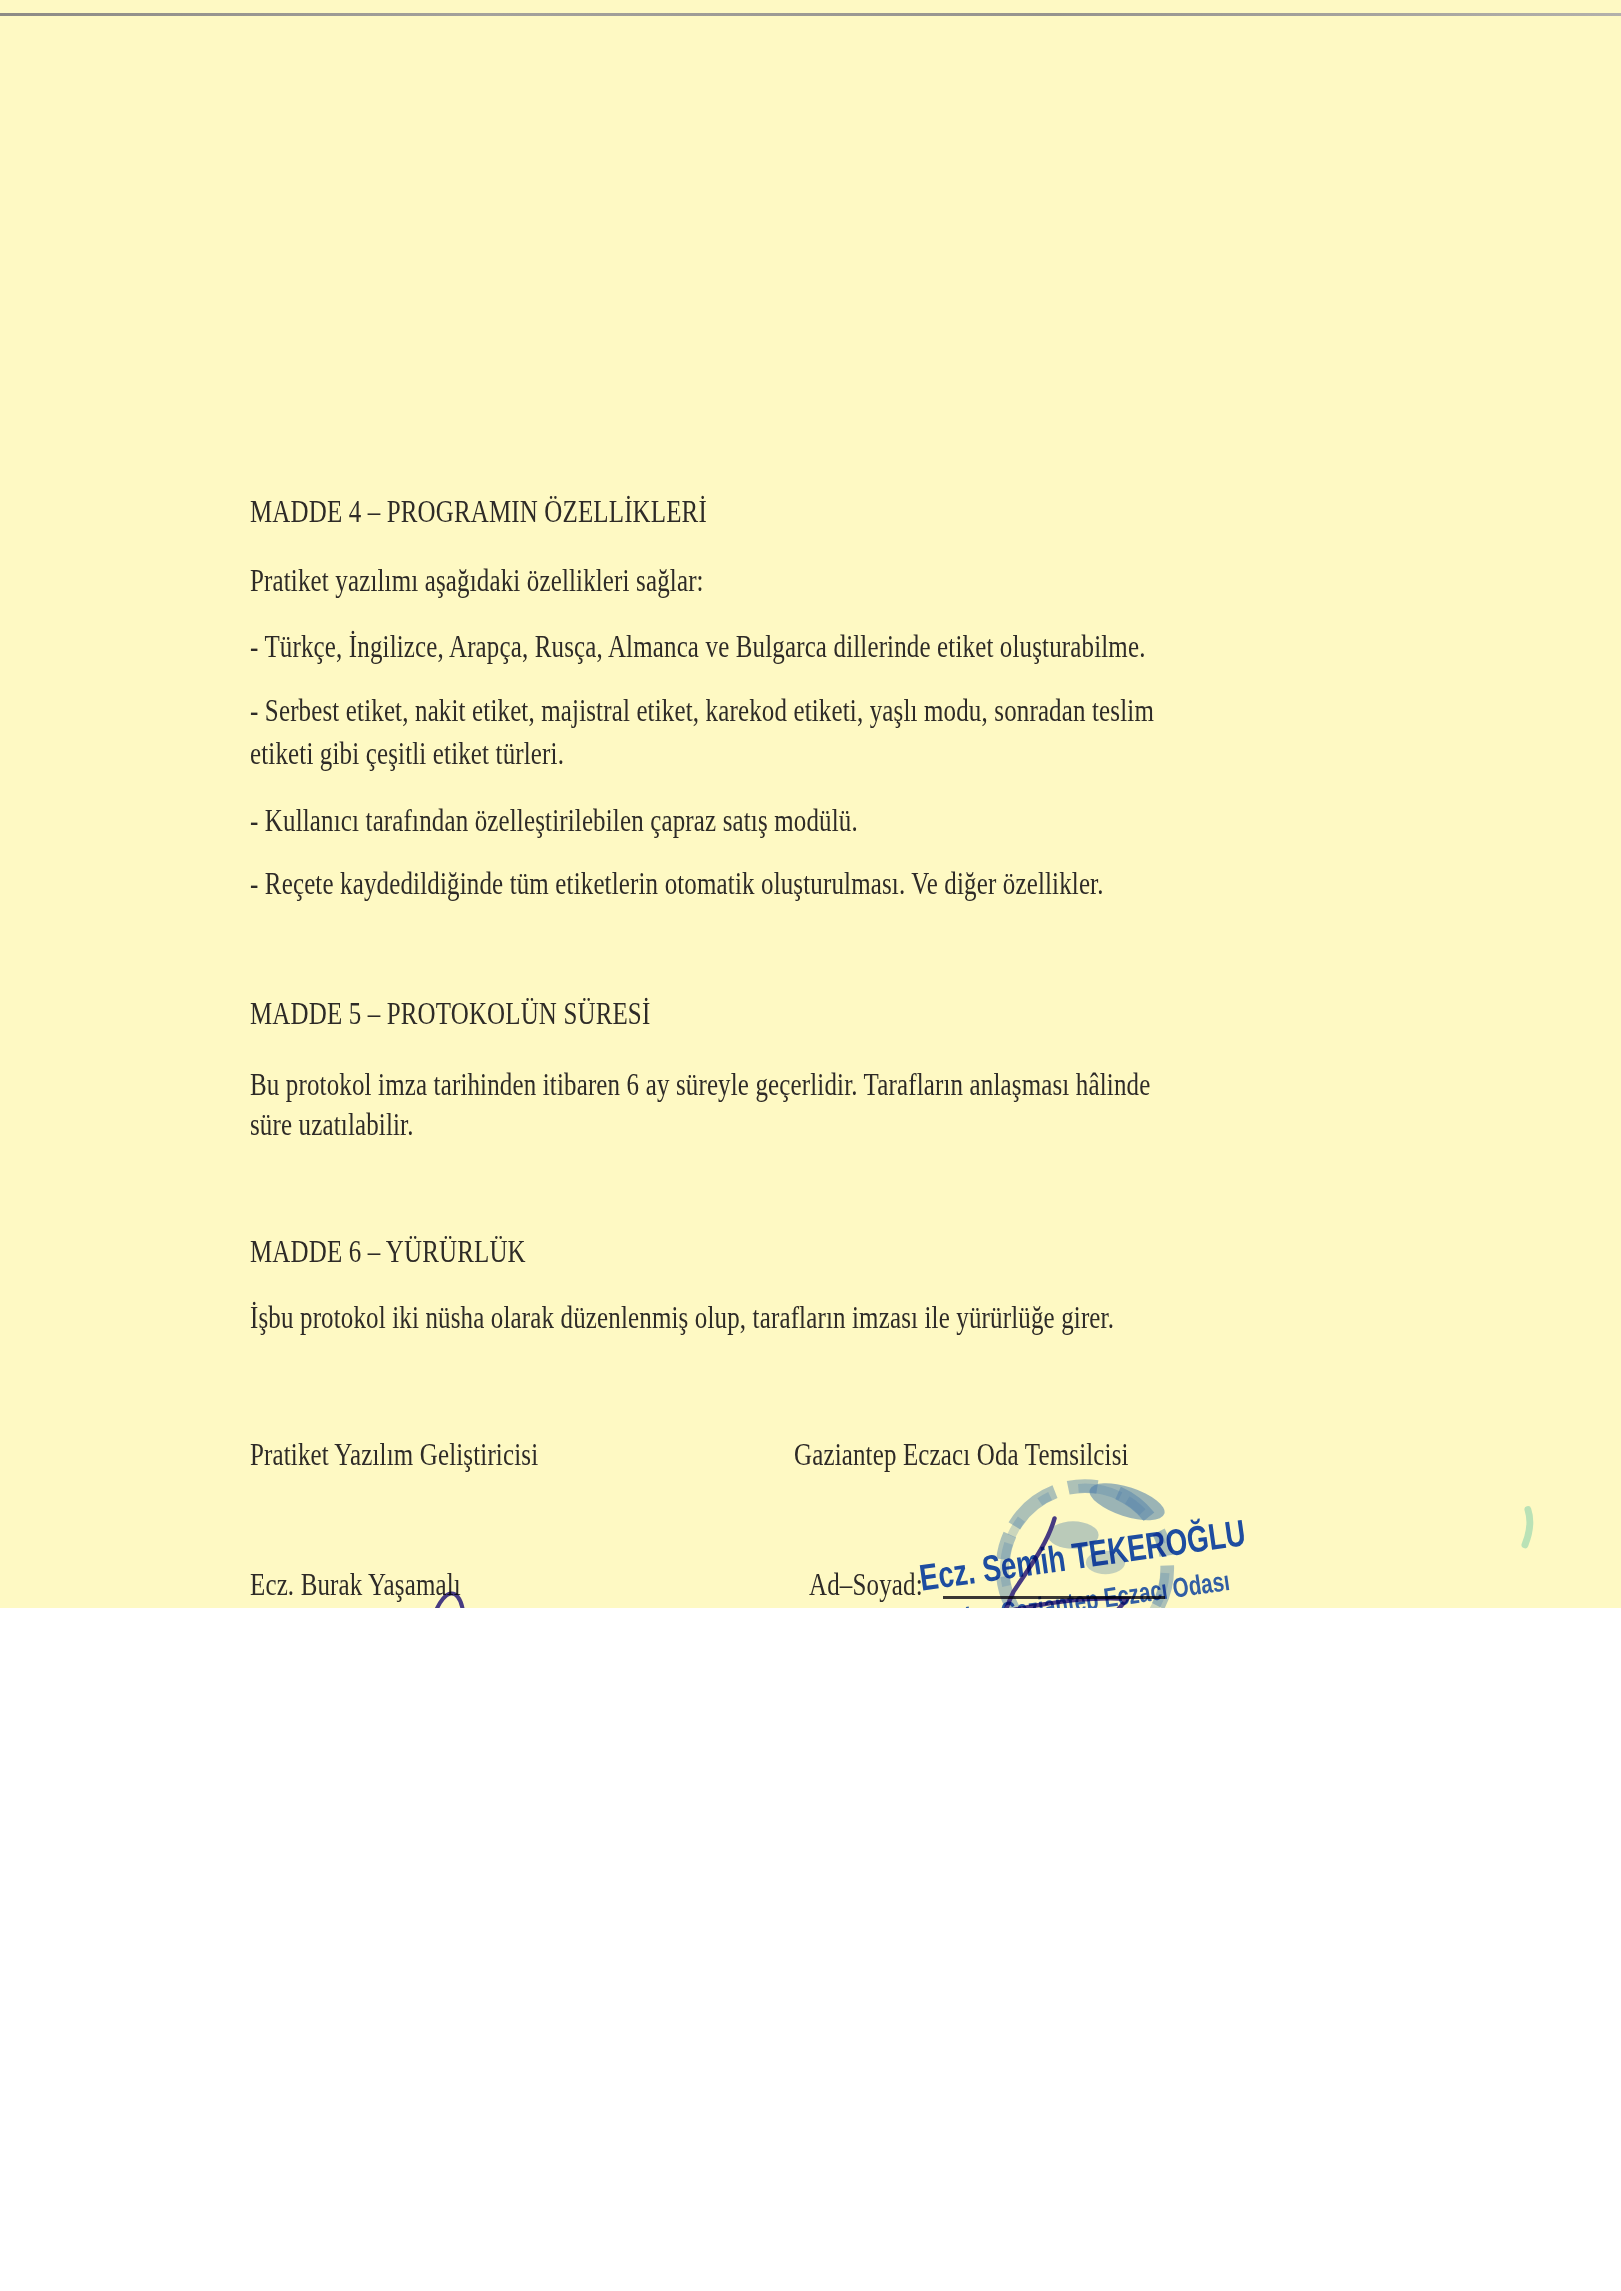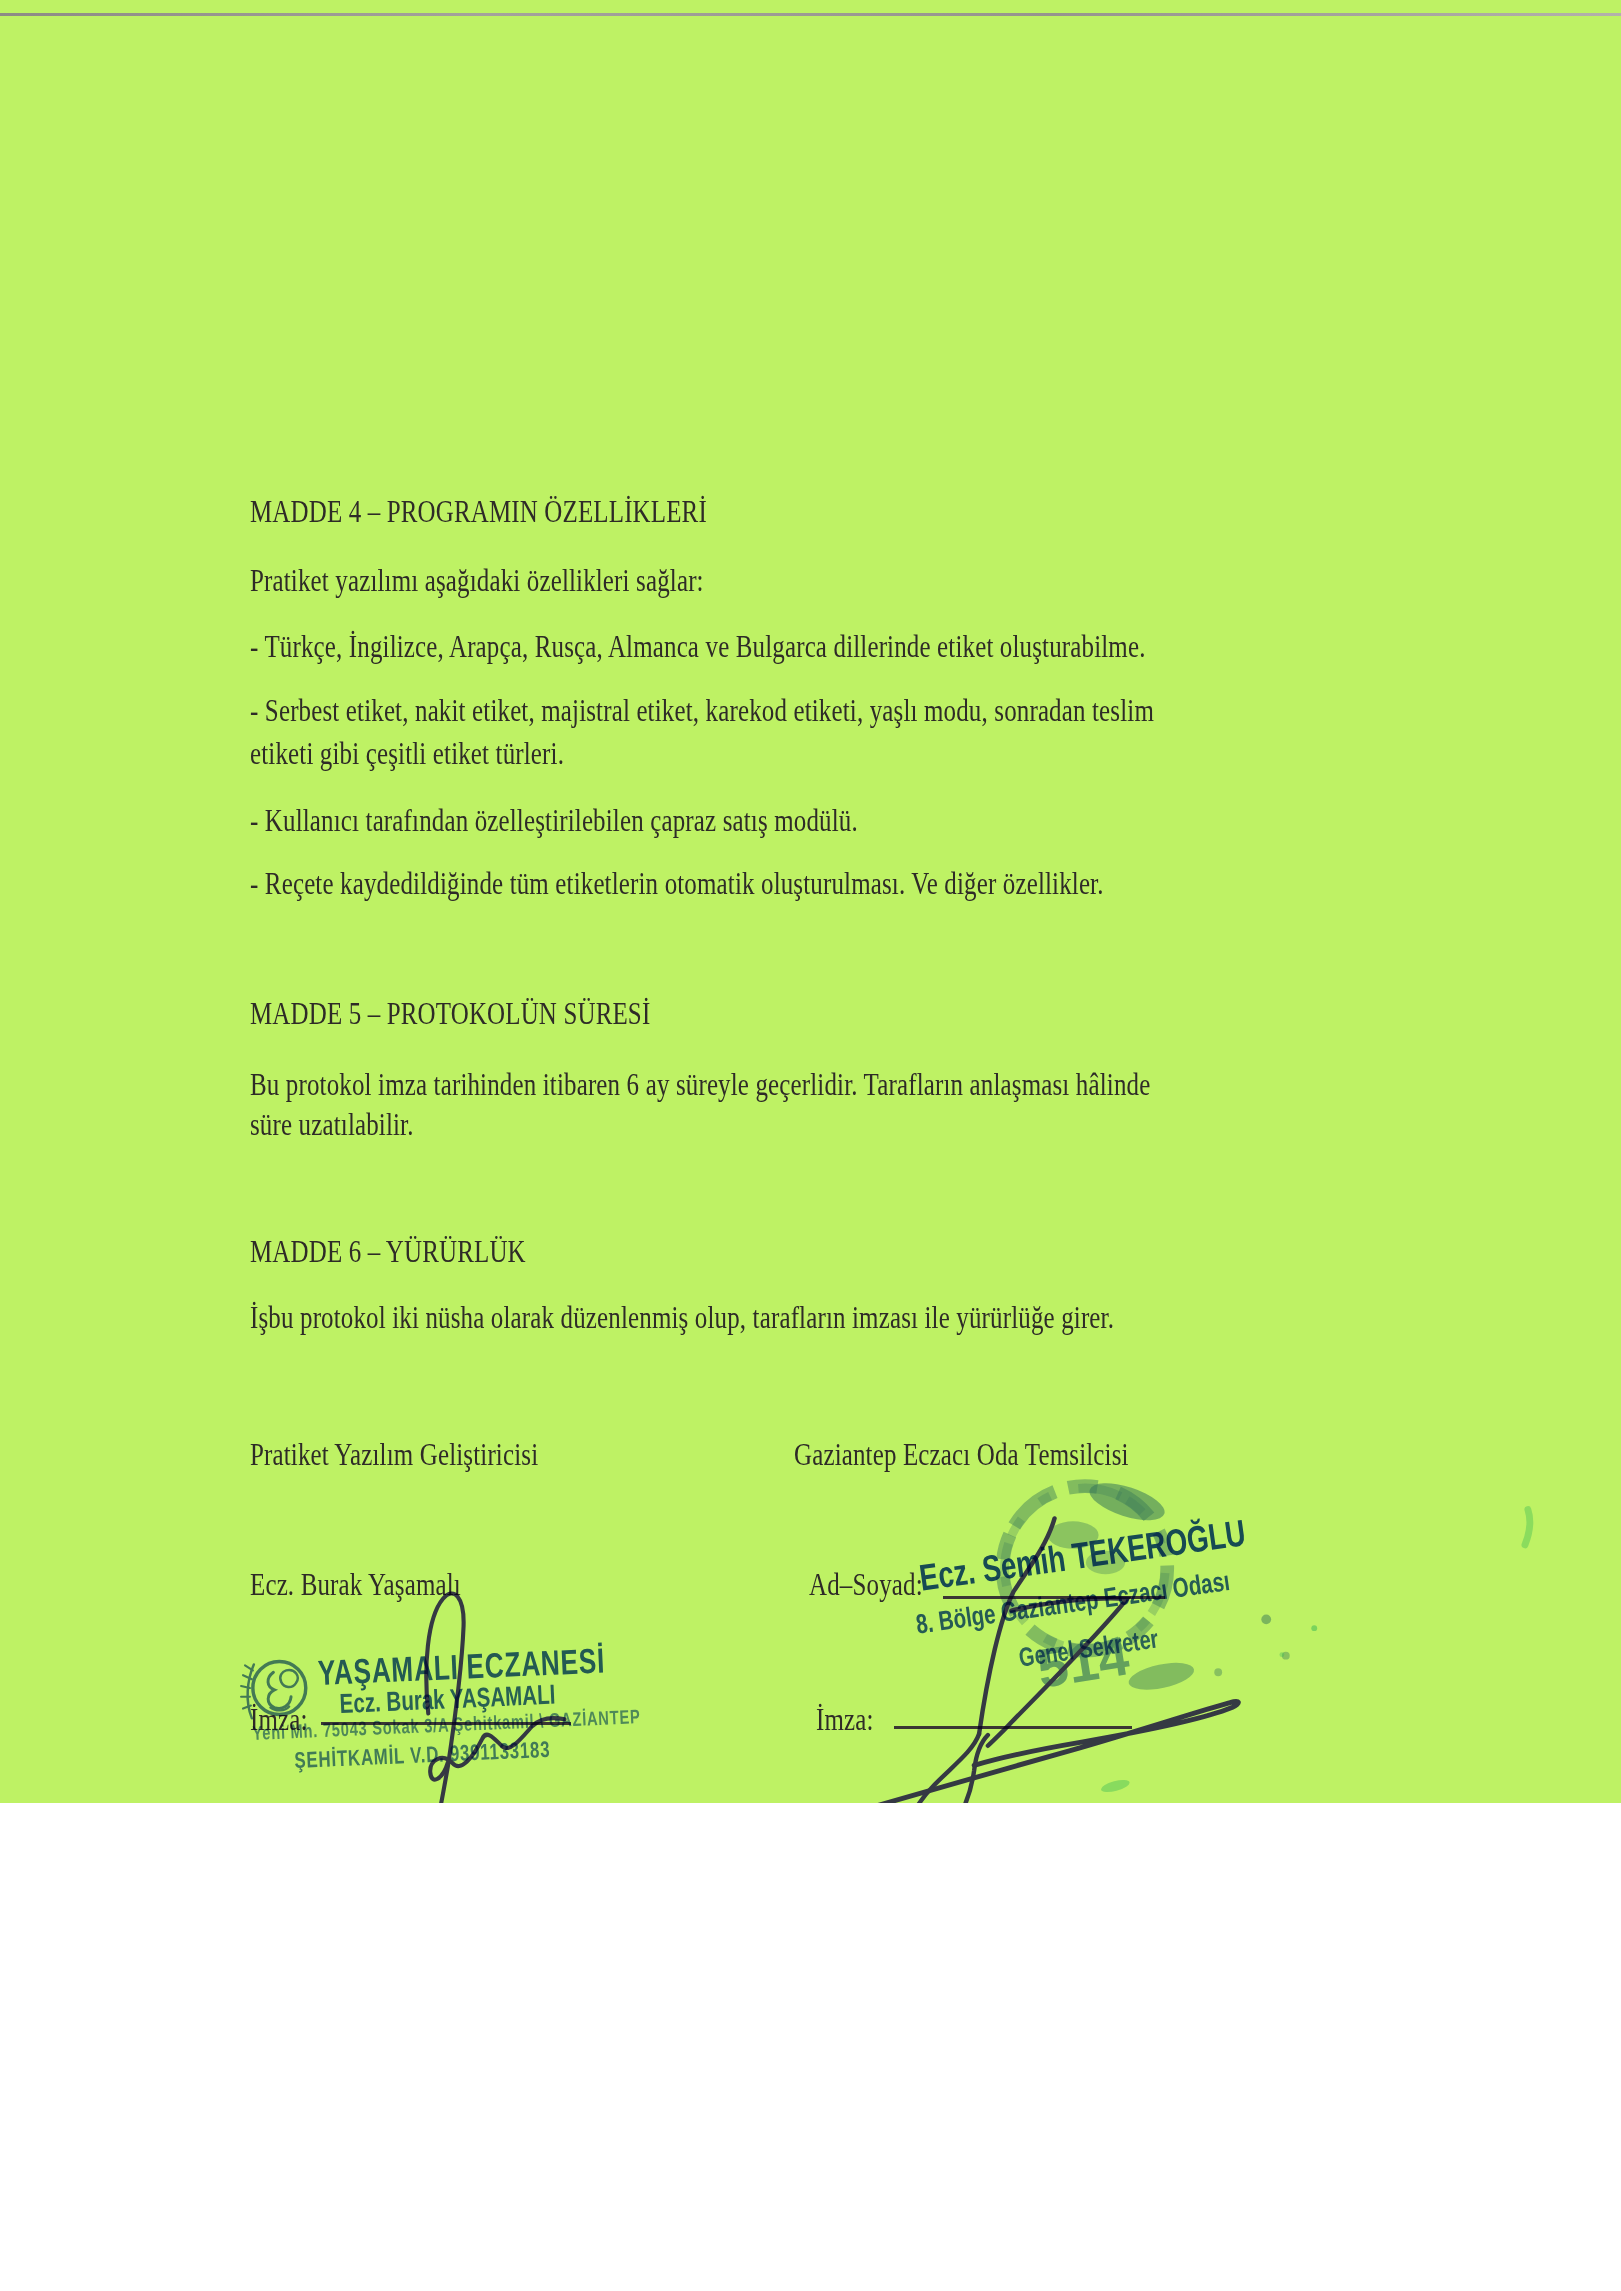--- a/index.html
+++ b/index.html
@@ -1,16 +1,16 @@
 <!DOCTYPE html>
 <html><head>
 <meta charset="utf-8">
 <style>
   html,body{margin:0;padding:0;background:#ffffff;}
-  .page{position:relative;width:1621px;height:1803px;background:#bef264;overflow:hidden;
+  .page{position:relative;width:1621px;height:1608px;background:#fef9c3;overflow:hidden;
         font-family:"Liberation Serif",serif;}
   .scan-top-line{position:absolute;left:0;top:12.7px;width:1621px;height:2.9px;
         background:linear-gradient(90deg,#8d8b85,#a4a29c 30%,#96948e 65%,#b3b1ab);}
   
   .tl{position:absolute;left:250px;font-size:32px;color:#2e2b27;white-space:nowrap;
       transform:scaleX(.78);transform-origin:0 0;letter-spacing:0.2px;}
   .rcol{left:794px;}
   
   .uline{position:absolute;height:2.9px;background:#3a3733;}
   

